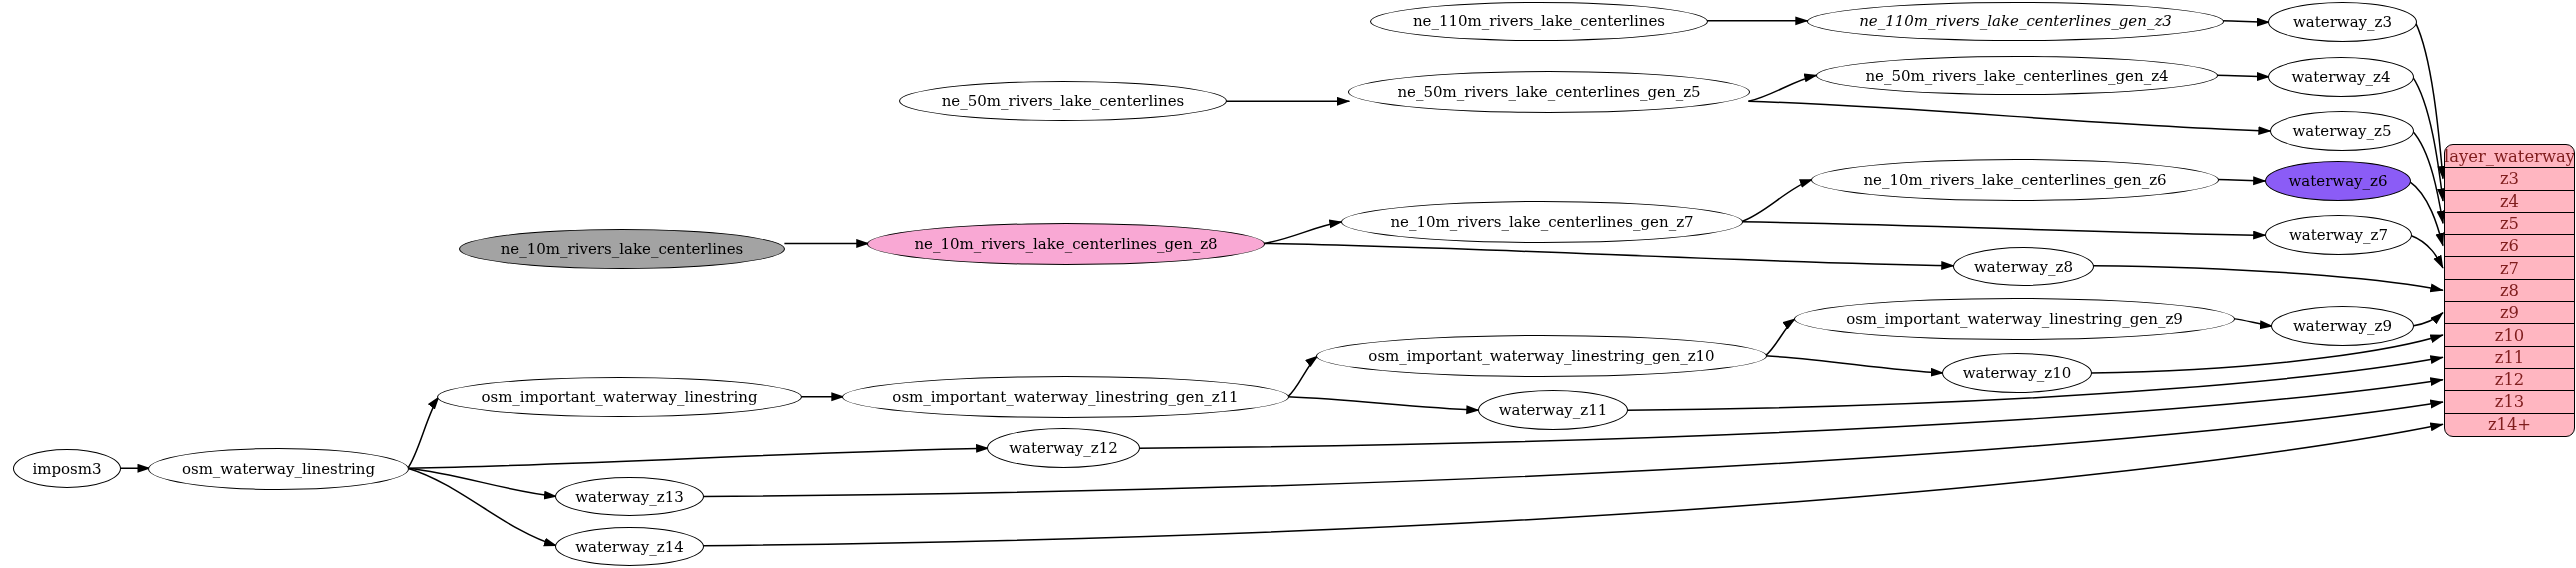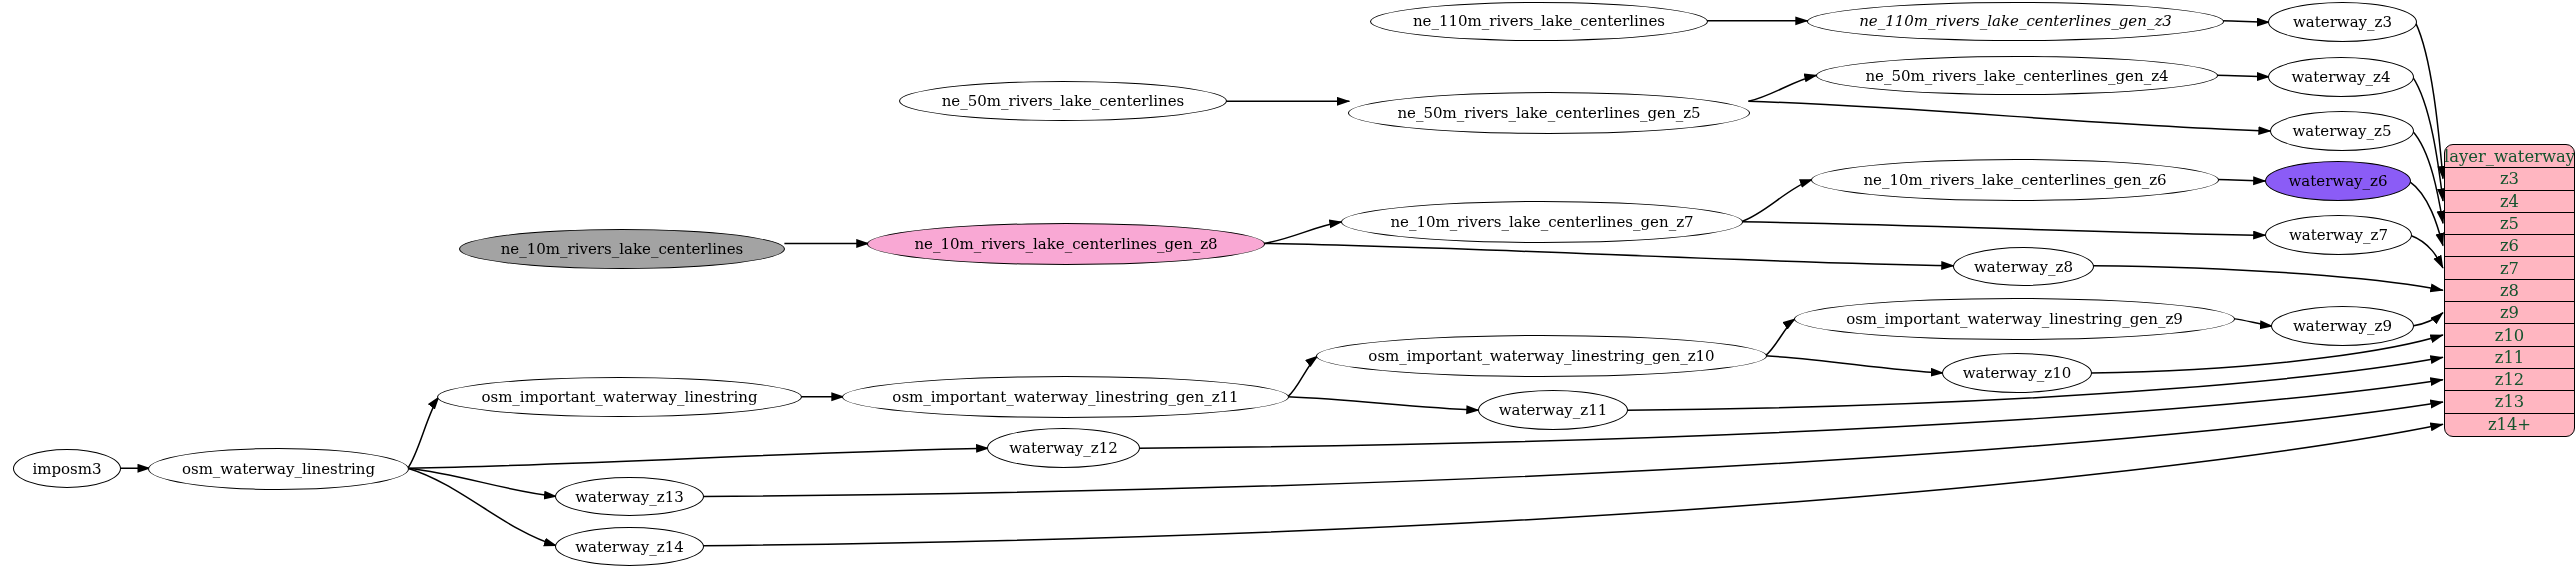--- a/index.html
+++ b/index.html
@@ -26,21 +26,21 @@
     box-sizing:border-box;
     border:1.5px solid #000;
     border-radius:9px;
     overflow:hidden;
     z-index:2;
   }
   .record-row{
     box-sizing:border-box;
     height:22.3px;
     display:flex;align-items:center;justify-content:center;
-    font-size:16.4px;color:#14532d;
+    font-size:16.4px;color:#7f1d1d;
     border-top:1.5px solid #000;
   }
   .record-row.first{border-top:none;}
 </style>
 </head>
 <body>
 
 <div id="canvas" style="background: rgb(255, 255, 255);">
     <svg id="edges" width="2576" height="568" viewBox="0 0 3459 763">
       <defs>
@@ -97,21 +97,21 @@
     <div class="node" style="left: 555px; top: 477px; width: 149px; height: 39px; background: rgb(255, 255, 255); border-color: rgb(0, 0, 0); color: rgb(0, 0, 0);">waterway_z13</div>
     <div class="node" style="left: 555px; top: 527px; width: 149px; height: 39px; background: rgb(255, 255, 255); border-color: rgb(0, 0, 0); color: rgb(0, 0, 0);">waterway_z14</div>
     <div class="node" style="left: 459px; top: 229px; width: 326px; height: 40px; background: #a3a3a3; border-color: rgb(0, 0, 0); color: rgb(0, 0, 0);">ne_10m_rivers_lake_centerlines</div>
     <div class="node" style="left: 867px; top: 223px; width: 398px; height: 42px; background: #f9a8d4; border-color: rgb(0, 0, 0); color: rgb(0, 0, 0);">ne_10m_rivers_lake_centerlines_gen_z8</div>
     <div class="node" style="left: 1341px; top: 201px; width: 402px; height: 42px; background: rgb(255, 255, 255); border-color: rgb(0, 0, 0); color: rgb(0, 0, 0);">ne_10m_rivers_lake_centerlines_gen_z7</div>
     <div class="node" style="left: 1811px; top: 159px; width: 408px; height: 42px; background: rgb(255, 255, 255); border-color: rgb(0, 0, 0); color: rgb(0, 0, 0);">ne_10m_rivers_lake_centerlines_gen_z6</div>
     <div class="node" style="left: 1953px; top: 247px; width: 141px; height: 39px; background: rgb(255, 255, 255); border-color: rgb(0, 0, 0); color: rgb(0, 0, 0);">waterway_z8</div>
     <div class="node" style="left: 2265px; top: 215px; width: 147px; height: 40px; background: rgb(255, 255, 255); border-color: rgb(0, 0, 0); color: rgb(0, 0, 0);">waterway_z7</div>
     <div class="node" style="left: 2265px; top: 161px; width: 146px; height: 40px; background: #8b5cf6; border-color: rgb(0, 0, 0); color: rgb(0, 0, 0);">waterway_z6</div>
     <div class="node" style="left: 899px; top: 81px; width: 328px; height: 40px; background: rgb(255, 255, 255); border-color: rgb(0, 0, 0); color: rgb(0, 0, 0);">ne_50m_rivers_lake_centerlines</div>
-    <div class="node" style="left: 1348px; top: 92px; width: 402px; height: 42px; background: rgb(255, 255, 255); border-color: rgb(0, 0, 0); color: rgb(0, 0, 0);">ne_50m_rivers_lake_centerlines_gen_z5</div>
+    <div class="node" style="left: 1348px; top: 71px; width: 402px; height: 42px; background: rgb(255, 255, 255); border-color: rgb(0, 0, 0); color: rgb(0, 0, 0);">ne_50m_rivers_lake_centerlines_gen_z5</div>
     <div class="node" style="left: 1816px; top: 56px; width: 402px; height: 39px; background: rgb(255, 255, 255); border-color: rgb(0, 0, 0); color: rgb(0, 0, 0);">ne_50m_rivers_lake_centerlines_gen_z4</div>
     <div class="node" style="left: 2270px; top: 111px; width: 144px; height: 40px; background: rgb(255, 255, 255); border-color: rgb(0, 0, 0); color: rgb(0, 0, 0);">waterway_z5</div>
     <div class="node" style="left: 2268px; top: 57px; width: 146px; height: 40px; background: rgb(255, 255, 255); border-color: rgb(0, 0, 0); color: rgb(0, 0, 0);">waterway_z4</div>
     <div class="node" style="left: 1370px; top: 1.5px; width: 338px; height: 39px; background: rgb(255, 255, 255); border-color: rgb(0, 0, 0); color: rgb(0, 0, 0);">ne_110m_rivers_lake_centerlines</div>
     <div class="node" style="left: 1807px; top: 1.5px; width: 417px; height: 39px; background: rgb(255, 255, 255); border-color: rgb(0, 0, 0); color: rgb(0, 0, 0); font-style: italic;">ne_110m_rivers_lake_centerlines_gen_z3</div>
     <div class="node" style="left: 2268px; top: 2.2px; width: 149px; height: 40px; background: rgb(255, 255, 255); border-color: rgb(0, 0, 0); color: rgb(0, 0, 0);">waterway_z3</div>
     <div class="record" style="left: 2444px; top: 144px; width: 131px; height: 293px; background: rgb(255, 182, 193); border-color: rgb(0, 0, 0);">
       <div class="record-row first">layer_waterway</div>
       <div class="record-row">z3</div>
       <div class="record-row">z4</div>

